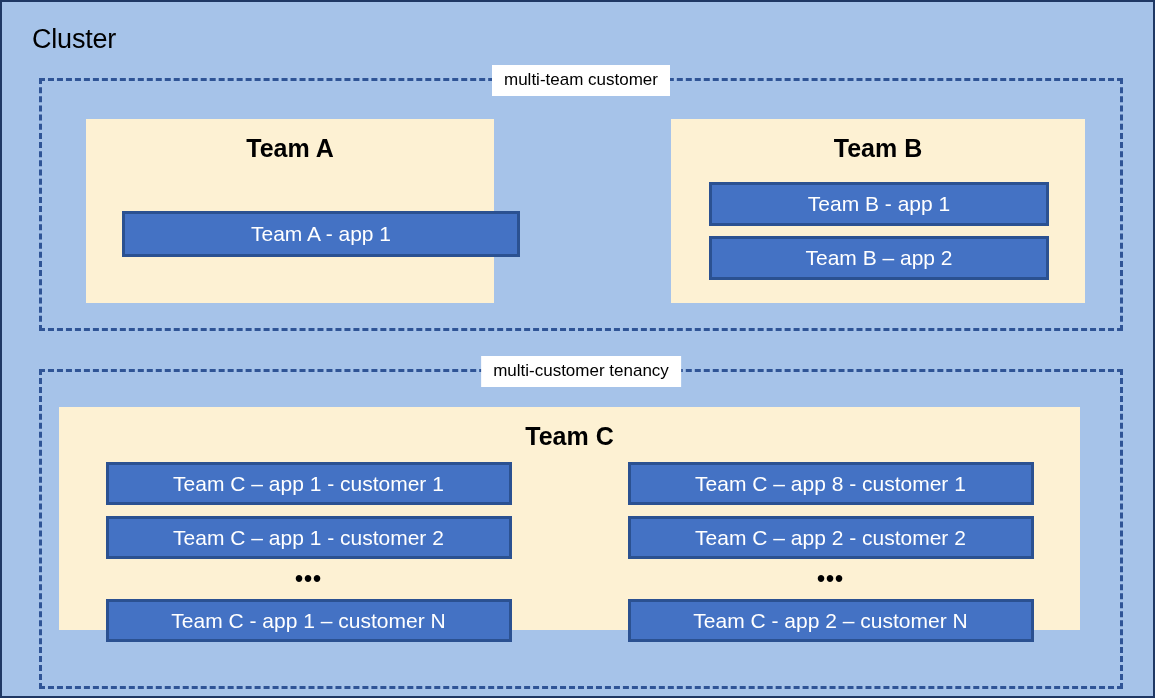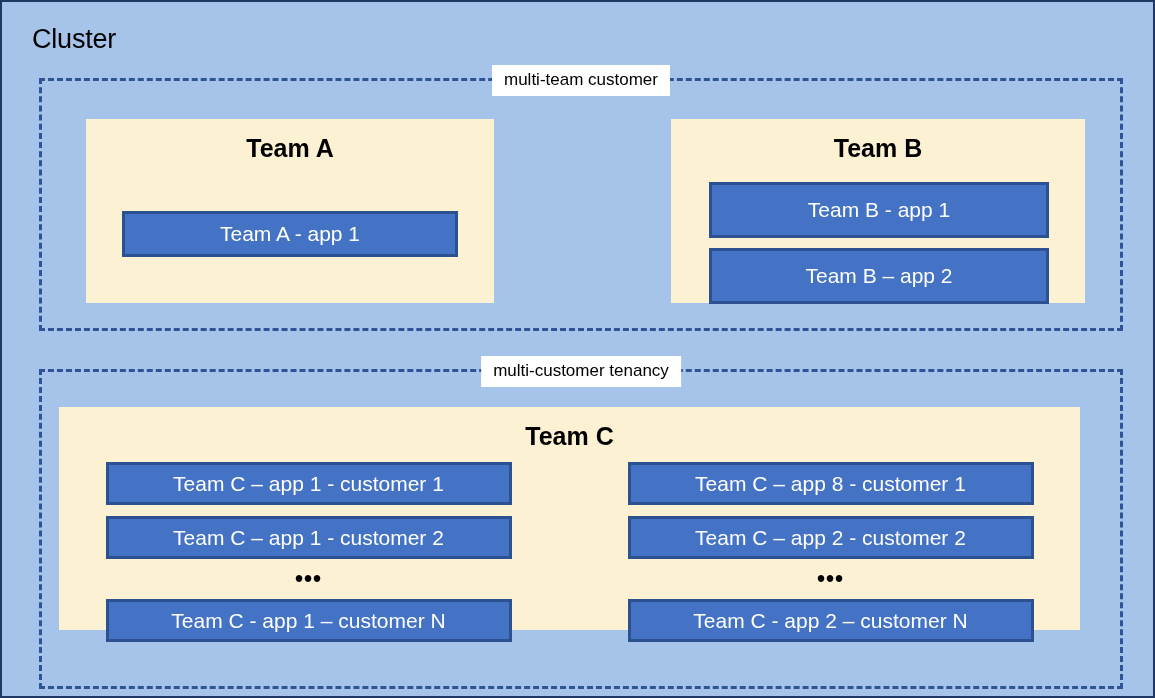--- a/index.html
+++ b/index.html
@@ -104,36 +104,36 @@
     align-items: center;
     justify-content: center;
     white-space: nowrap;
   }
 
   
   #team-a-apps {
     position: absolute;
     left: 36px;
     top: 92px;
-    width: 336px;
+    width: 398px;
     border-radius: 14px;
   }
   #team-a-apps .app-box { height: 46px; }
 
   
   #team-b-apps {
     position: absolute;
     left: 38px;
     top: 63px;
     width: 340px;
     display: flex;
     flex-direction: column;
     gap: 10px;
   }
-  #team-b-apps .app-box { height: 56px; text-align: right; }
+  #team-b-apps .app-box { height: 44px; text-align: right; }
 
   
   .teamc-columns {
     position: absolute;
     left: 0;
     top: 55px;
     width: 1021px;
     display: flex;
     justify-content: center;
     gap: 116px;

